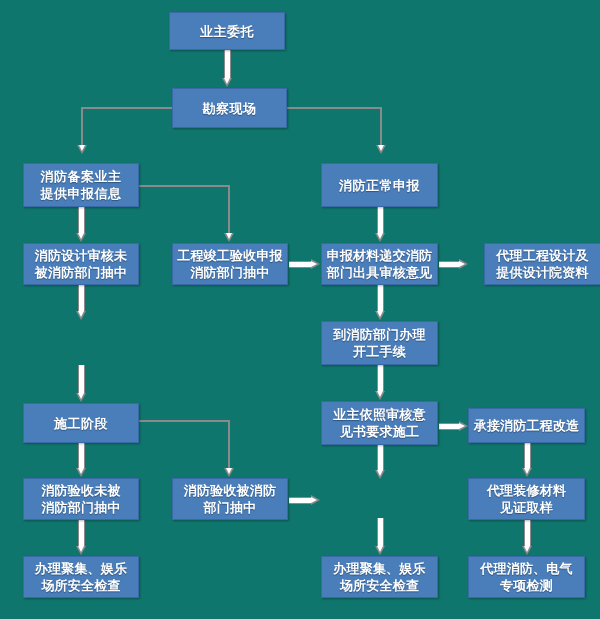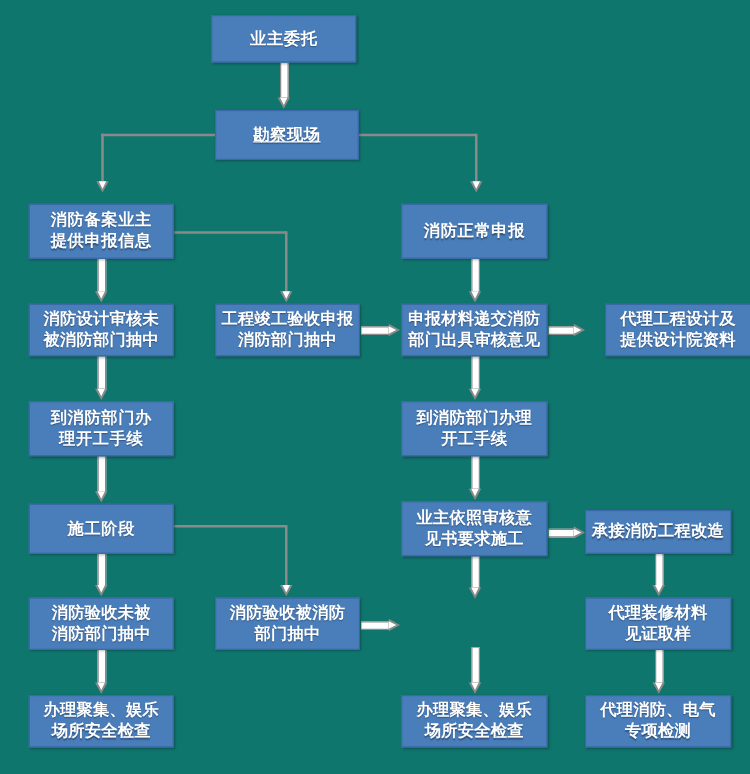--- a/index.html
+++ b/index.html
@@ -102,41 +102,39 @@
     z-index: 1;
   }
 </style>
 </head>
 <body>
 
 <div id="canvas">
 
   <div class="node" style="left:169px; top:12px; width:116px; height:38px;">业主委托</div>
 
-  <div class="node" style="left:172px; top:88px; width:115px; height:40px;text-decoration:underline;">勘察现场</div>
+  <div class="node" style="left:172px; top:88px; width:115px; height:40px;">勘察现场</div>
 
   <div class="node" style="left:23px; top:163px; width:116px; height:44px;">消防备案业主
 提供申报信息</div>
 
   <div class="node" style="left:321px; top:163px; width:117px; height:44px;text-align:right;">消防正常申报</div>
 
   <div class="node small" style="left:23px; top:243px; width:116px; height:42px;">消防设计审核未
 被消防部门抽中</div>
 
   <div class="node small" style="left:172px; top:243px; width:116px; height:42px;">工程竣工验收申报
 消防部门抽中</div>
 
   <div class="node small" style="left:321px; top:243px; width:117px; height:42px;">申报材料递交消防
 部门出具审核意见</div>
 
   <div class="node small" style="left:484px; top:243px; width:117px; height:42px;">代理工程设计及
 提供设计院资料</div>
 
-  <div class="node" style="left:23px; top:321px; width:116px; height:44px;">到消防部门办
-理开工手续</div>
 
   <div class="node small" style="left:321px; top:321px; width:117px; height:44px;">到消防部门办理
 开工手续</div>
 
   <div class="node" style="left:23px; top:403px; width:116px; height:40px;">施工阶段</div>
 
   <div class="node small" style="left:321px; top:401px; width:117px; height:44px;">业主依照审核意
 见书要求施工</div>
 
   <div class="node small" style="left:468px; top:408px; width:117px; height:35px;">承接消防工程改造</div>

